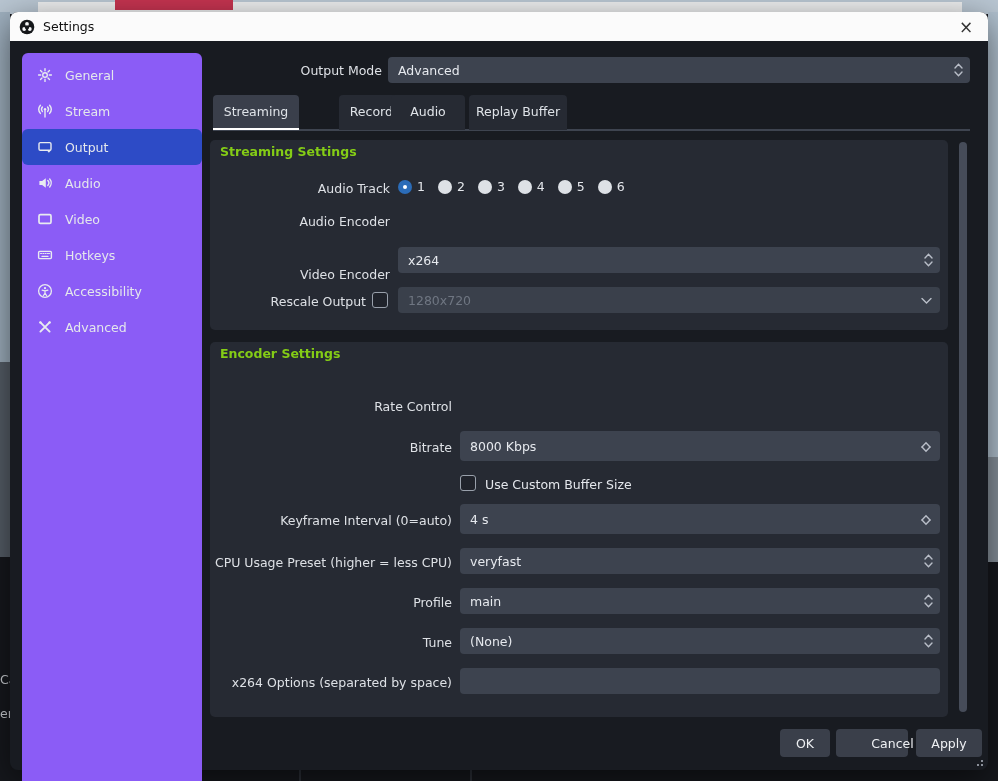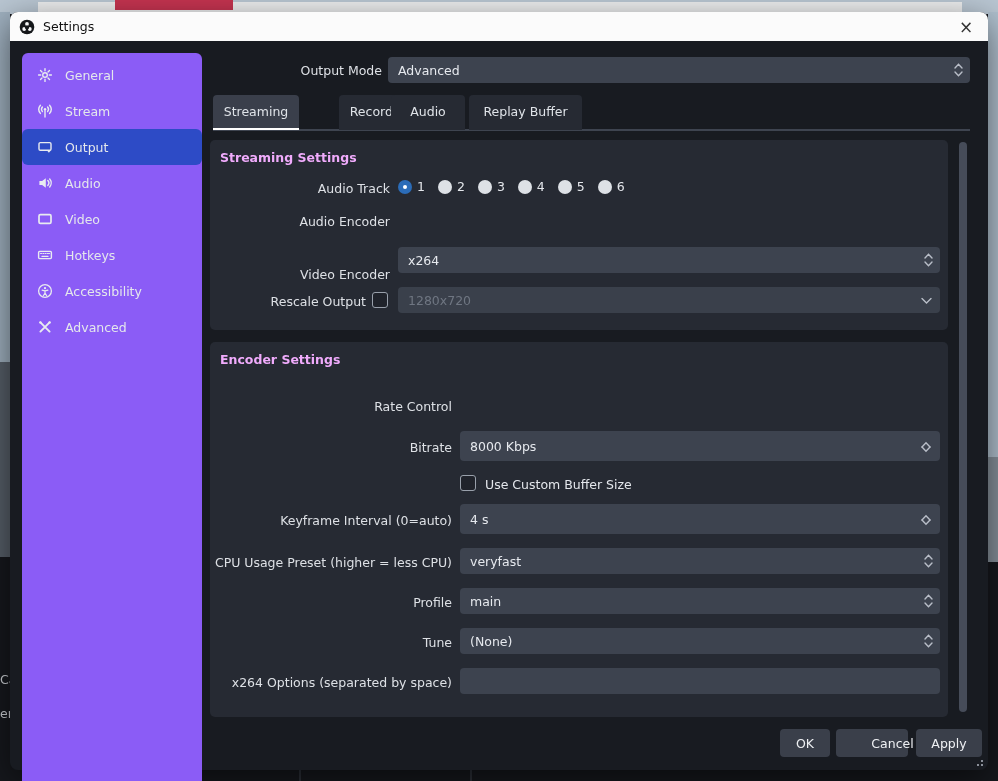--- a/index.html
+++ b/index.html
@@ -48,21 +48,21 @@
   
   .tab{top:83px;height:35px;background:#262a33;border-radius:4px 4px 0 0;display:flex;
     align-items:center;justify-content:center;color:#dfe3e8;border-bottom:2px solid transparent;z-index:2;text-align:center;}
   .tab.active{background:#3a3f4b;border-bottom:2px solid #ffffff;}
   .tabs-sep{left:203px;top:117px;width:757px;height:2px;background:#3e4450;z-index:1;}
 
   
   .panel{width:738px;background:#262a33;border-radius:5px;}
   .panel-1{left:200px;top:128px;height:190px;}
   .panel-2{left:200px;top:330px;height:375px;}
-  .panel-title{position:absolute;left:10px;top:10px;font-weight:bold;color:#f0abfc;}
+  .panel-title{position:absolute;left:10px;top:4px;font-weight:bold;color:#84cc16;}
   .row-label{position:absolute;text-align:right;color:#dde0e5;}
   .p1-label{left:0;width:180px;}
   .p2-label{left:0;width:242px;}
   .p1-ctrl{left:188px;width:542px;height:26px;}
   .p2-ctrl{left:250px;width:480px;height:26px;}
   .spinbox{height:30px;}
 
   
   .tracks{position:absolute;left:188px;top:39px;display:flex;gap:13px;align-items:center;}
   .track{display:flex;align-items:center;gap:5px;}
@@ -197,21 +197,21 @@
 
   <div class="abs tab active" style="left:203px;width:86px;">
     <span>Streaming</span>
     </div>
   <div class="abs tab" style="left:293px;width:84px;margin-left:36px;">
     <span>Recording</span>
     </div>
   <div class="abs tab" style="left:381px;width:74px;">
     <span>Audio</span>
     </div>
-  <div class="abs tab" style="left:459px;width:113px;">
+  <div class="abs tab" style="left:459px;width:98px;">
     <span>Replay Buffer</span>
     </div>
   <div class="abs tabs-sep"></div>
 
   <div class="abs panel panel-1">
     <div class="panel-title">Streaming Settings</div>
 
     <span class="row-label p1-label" style="top:41px;">Audio Track</span>
     <div class="tracks">
       <span class="track">

